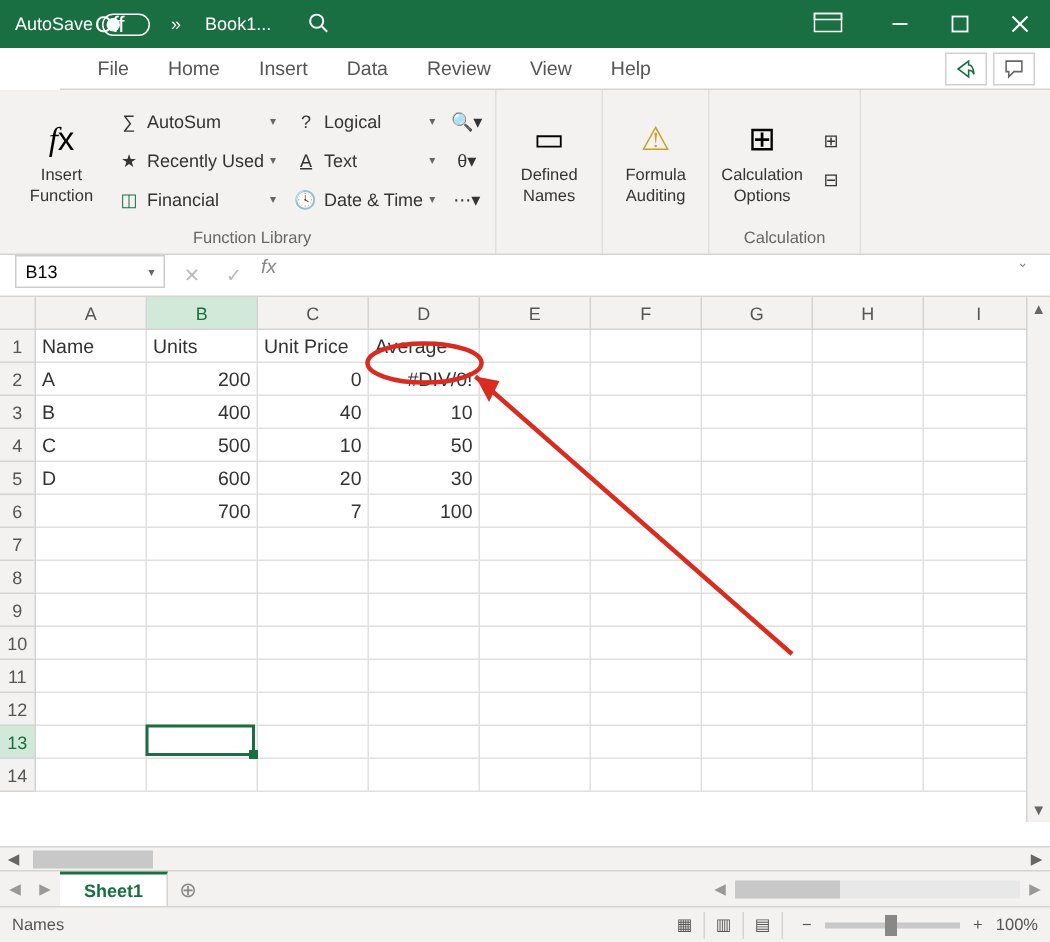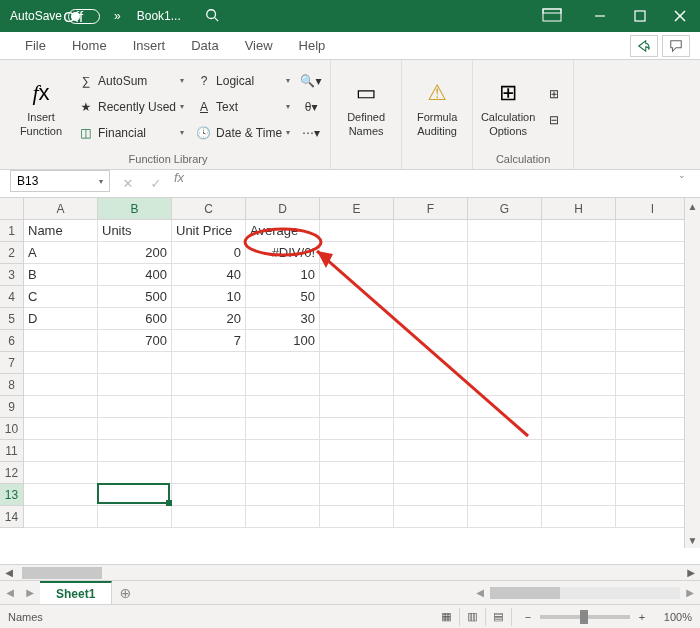--- a/index.html
+++ b/index.html
@@ -14,21 +14,21 @@
 .titlebar .chevr { margin:0 10px; }
 .titlebar .booktitle { margin-left:6px; }
 .titlebar .searchic { margin-left:24px; }
 .titlebar .spacer { flex:1; }
 .win-btns { display:flex; align-items:center; gap:0; }
 .win-btns .wb { width:40px; height:32px; display:flex; align-items:center; justify-content:center; }
 .win-btns svg { stroke:#fff; fill:none; }
 .ribbonopt { width:26px; height:16px; margin-right:12px; }
 
 
-.menu { height:28px; background:#fff; border-bottom:1px solid #d4d4d4; display:flex; align-items:center; padding-left:12px; gap:0; }
+.menu { height:28px; background:#fff; border-bottom:1px solid #d4d4d4; display:flex; align-items:center; padding-left:12px; gap:0;margin-left:40px; }
 .menu .tab { font-size:13px; color:#555; padding:0 13px; height:28px; display:flex; align-items:center; cursor:pointer; }
 .menu .tab.active { color:#1a6f42; font-weight:600; position:relative; }
 .menu .tab.active::after { content:""; position:absolute; bottom:-1px; left:10px; right:10px; height:3px; background:#1a6f42; }
 .menu .right { margin-left:auto; display:flex; gap:4px; padding-right:10px; }
 .menu .right .rb { width:28px; height:22px; border:1px solid #d0d0d0; display:flex; align-items:center; justify-content:center; }
 
 
 .ribbon { height:110px; background:#f3f2f1; border-bottom:1px solid #d4d4d4; display:flex; align-items:stretch; padding-left:6px; }
 .ribbon .group { display:flex; flex-direction:column; align-items:center; justify-content:flex-end; border-right:1px solid #e1dfdd; padding:2px 6px; }
 .ribbon .group .gbody { flex:1; display:flex; align-items:center; gap:4px; }
@@ -135,20 +135,21 @@
         </svg>
       </div>
   </div>
 </div>
 
 <div class="menu" id="menu-tabs">
   <div class="tab">File</div>
     <div class="tab">Home</div>
     <div class="tab">Insert</div>
     <div class="tab">Data</div>
+    <div class="tab">Review</div>
     <div class="tab">View</div>
     <div class="tab">Help</div>
     <div class="right">
     <div class="rb">
         <svg width="14" height="14" viewBox="0 0 16 16">
           <path d="M2 8 L10 2 L10 5 C14 5 14 12 14 12 C13 9 10 9 10 9 L10 14 Z" fill="none" stroke="#1a6f42" stroke-width="1.2"></path>
         </svg>
       </div>
     <div class="rb">
         <svg width="14" height="14" viewBox="0 0 16 16">
@@ -452,15 +453,15 @@
   <div class="spacer"></div>
   <div class="vbtn">▦</div>
   <div class="vbtn">▥</div>
   <div class="vbtn">▤</div>
   <div class="zoom">
     <span class="zm">−</span>
     <div class="zline">
         <div class="zthumb"></div>
       </div>
     <span class="zm">+</span>
-    <span style="margin-left:10px;">100%</span>
+    <span style="">100%</span>
   </div>
 </div>
 
 </body></html>

